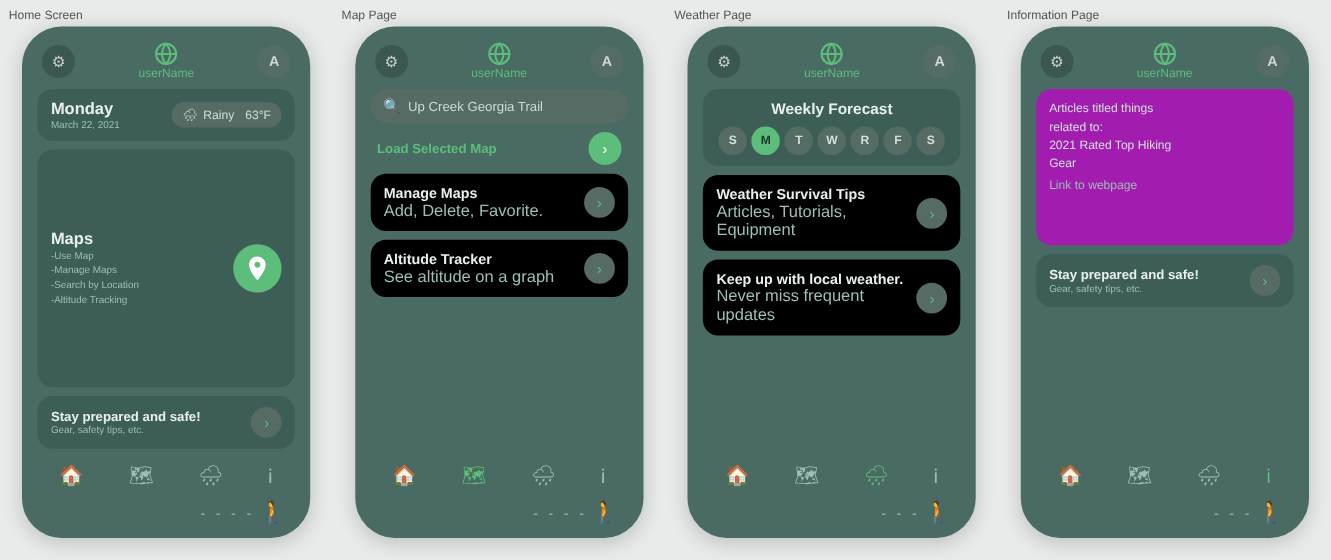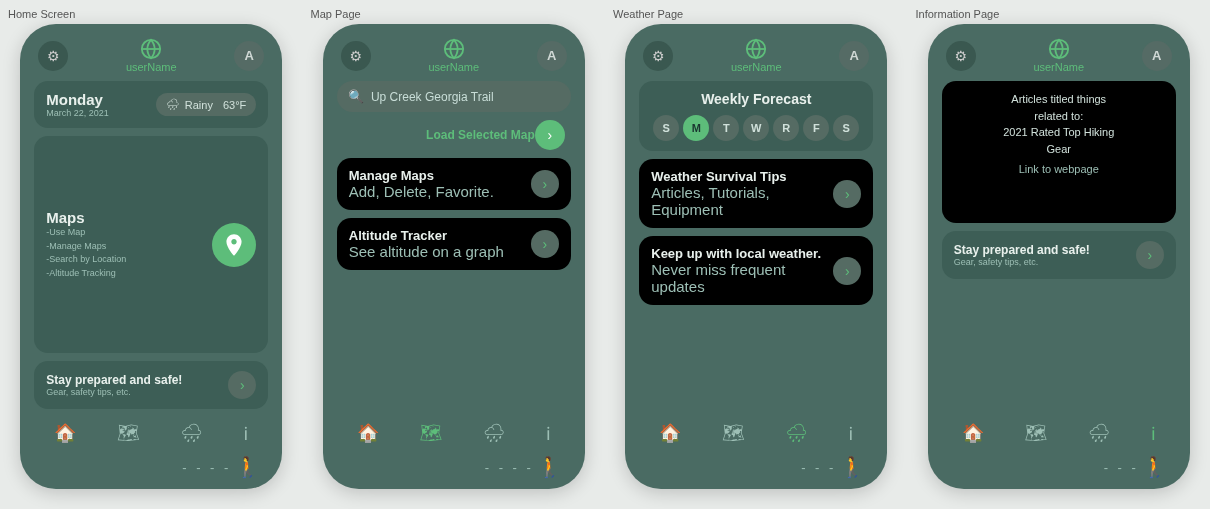--- a/index.html
+++ b/index.html
@@ -219,21 +219,21 @@
     }
 
     .search-icon-circle {
       color: #9dbfb5;
       font-size: 13px;
     }
 
     .load-map-row {
       display: flex;
       align-items: center;
-      justify-content: flex-end;
+      justify-content: space-between;
       padding: 0 6px;
     }
 
     .load-map-text {
       font-size: 12px;
       font-weight: 600;
       color: #5dbd7a;
     }
 
     .load-map-arrow {
@@ -302,25 +302,24 @@
       color: #d0e0da;
     }
 
     .day-circle.active {
       background: #5dbd7a;
       color: #1a3530;
     }
 
     
     .articles-card {
-      background: #000000;
+      background: #a21caf;
       border-radius: 14px;
       padding: 10px 12px;
       flex: 1;
-      text-align: center;
     }
 
     .articles-text {
       font-size: 11px;
       color: #d0e0da;
       line-height: 1.5;
     }
 
     .link-text {
       font-size: 11px;

